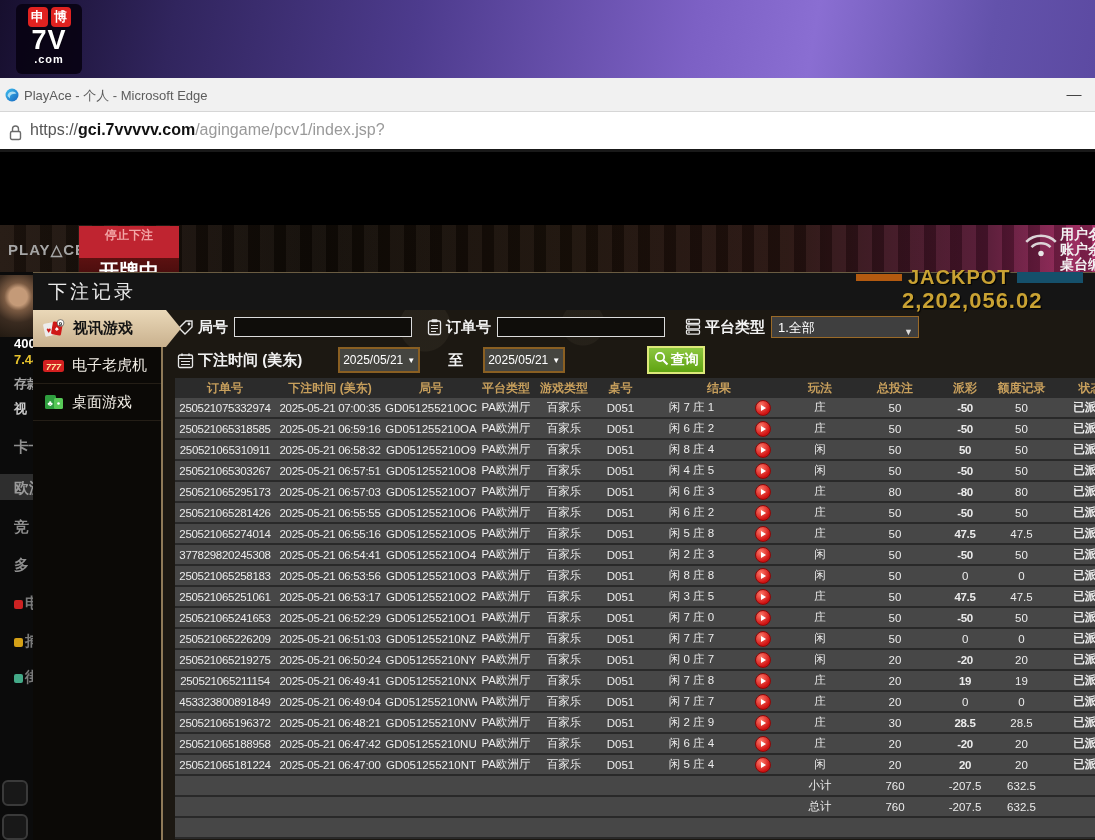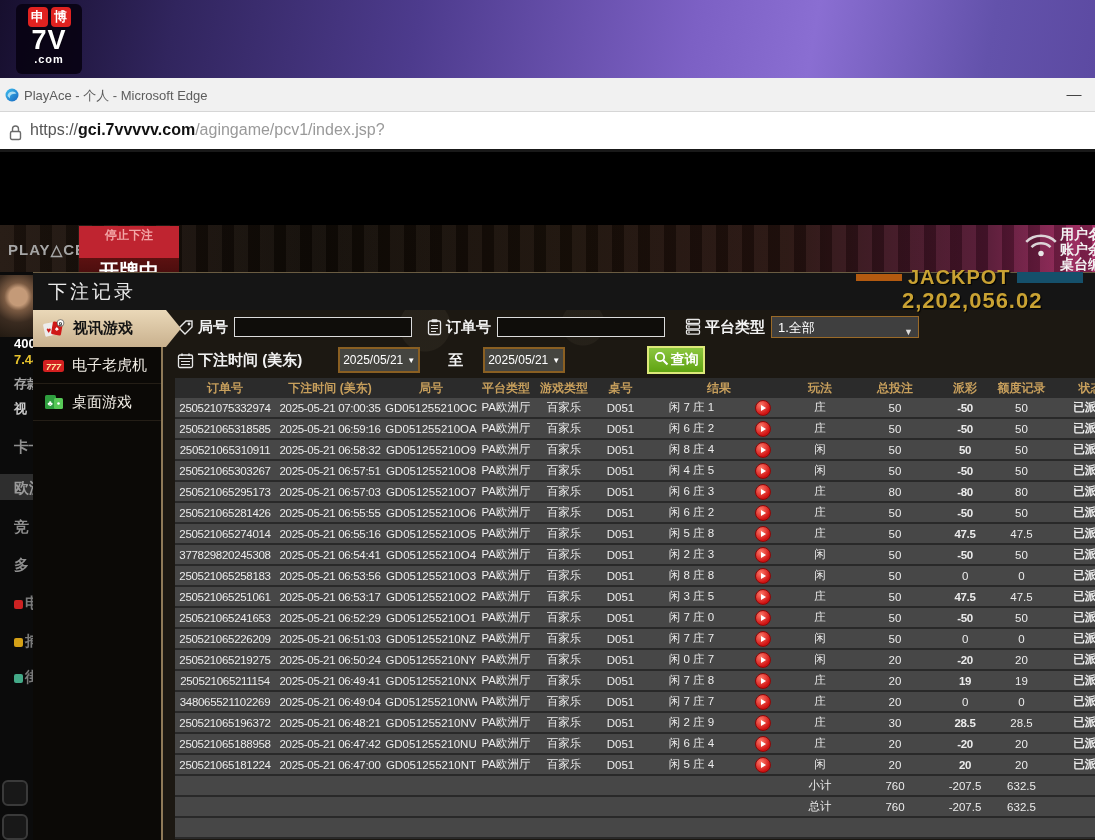--- a/index.html
+++ b/index.html
@@ -526,21 +526,21 @@
               <td>D051</td>
               <td>闲 7 庄 8</td>
               <td><span class="playbtn"></span></td>
               <td>庄</td>
               <td>20</td>
               <td class="num pos">19</td>
               <td>19</td>
               <td class="status">已派彩</td>
             </tr>
             <tr>
-              <td class="num">348065521102269</td>
+              <td class="num">453323800891849</td>
               <td class="num">2025-05-21 06:49:04</td>
               <td>GD051255210NW</td>
               <td>PA欧洲厅</td>
               <td>百家乐</td>
               <td>D051</td>
               <td>闲 7 庄 7</td>
               <td><span class="playbtn"></span></td>
               <td>庄</td>
               <td>20</td>
               <td class="num zero">0</td>

